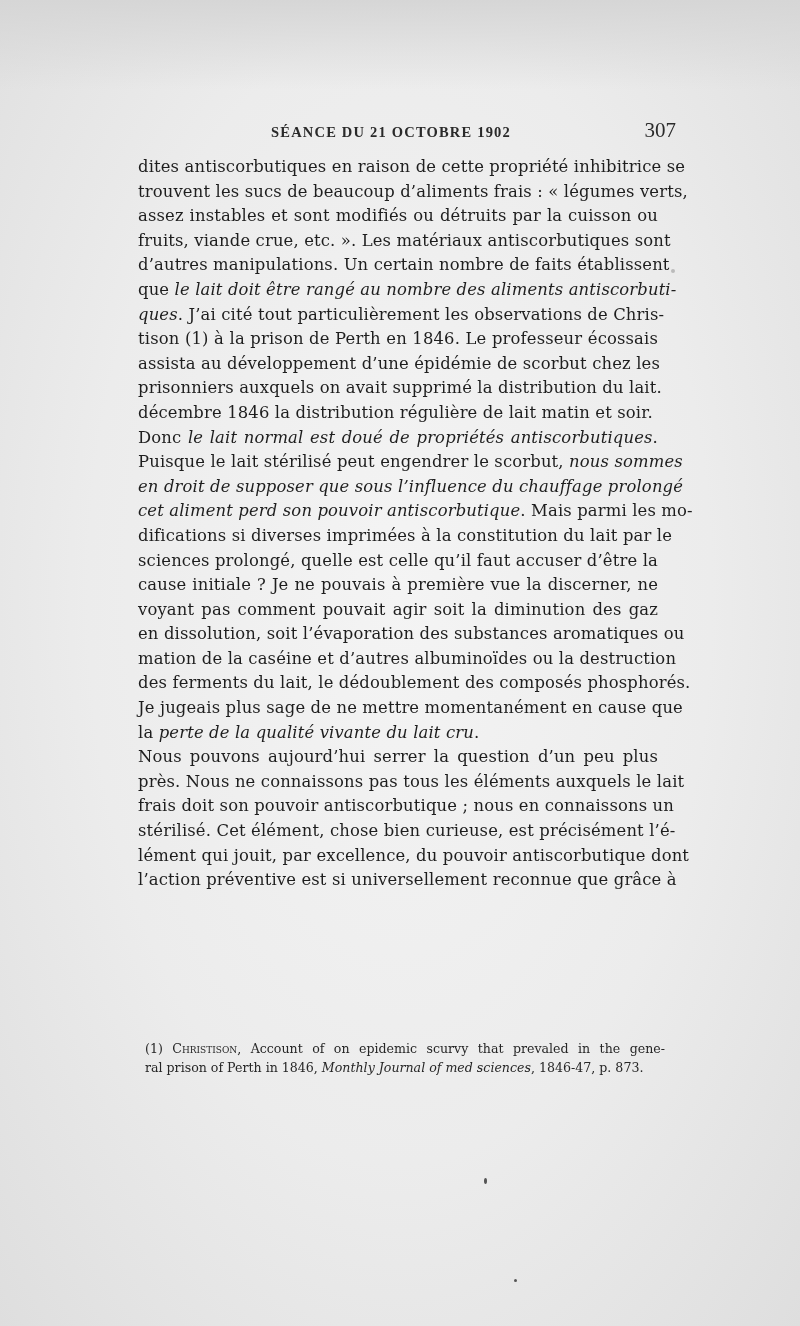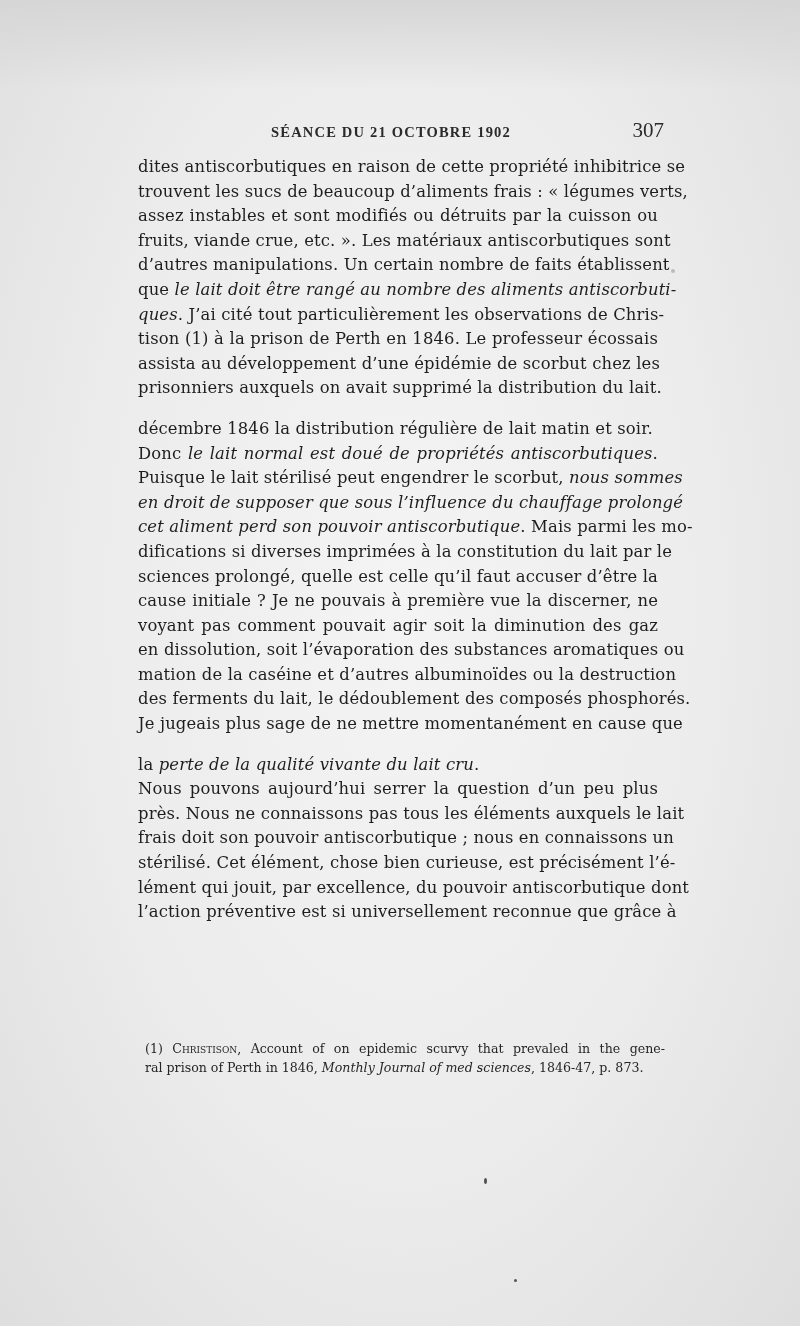--- a/index.html
+++ b/index.html
@@ -16,33 +16,33 @@
     }
     .running-head {
       position: absolute; left: 145px; top: 118px; width: 535px; height: 30px;
     }
     .running-title {
       position: absolute; left: 126px; top: 6px;
       font-family: "Liberation Serif", serif; font-weight: bold;
       font-size: 14.5px; letter-spacing: 1.2px; color: #2a2a2a;
     }
     .page-number {
-      position: absolute; right: 16px; top: 0;
+      position: absolute; right: 4px; top: 0;
       font-family: "Liberation Serif", serif; font-size: 21px; color: #2a2a2a;
     }
     .body-text {
       position: absolute; left: 138px; top: 155px; width: 520px;
     }
     .line {
       display: block; height: 24.6px; line-height: 24.6px;
       font-size: 16.4px; white-space: nowrap;
       text-align: justify; text-align-last: justify;
       letter-spacing: 0.15px;
     }
-    .line.last { text-align-last: left; margin-top: 16px; }
+    .line.last { text-align-last: left; }
     em { font-style: italic; }
     .footnotes {
       position: absolute; left: 145px; top: 1039px; width: 520px;
     }
     .fn-line {
       display: block; height: 19px; line-height: 19px;
       font-size: 12.6px; white-space: nowrap;
       text-align: justify; text-align-last: justify; color: #262626;
     }
     .fn-line.last { text-align-last: left; }

